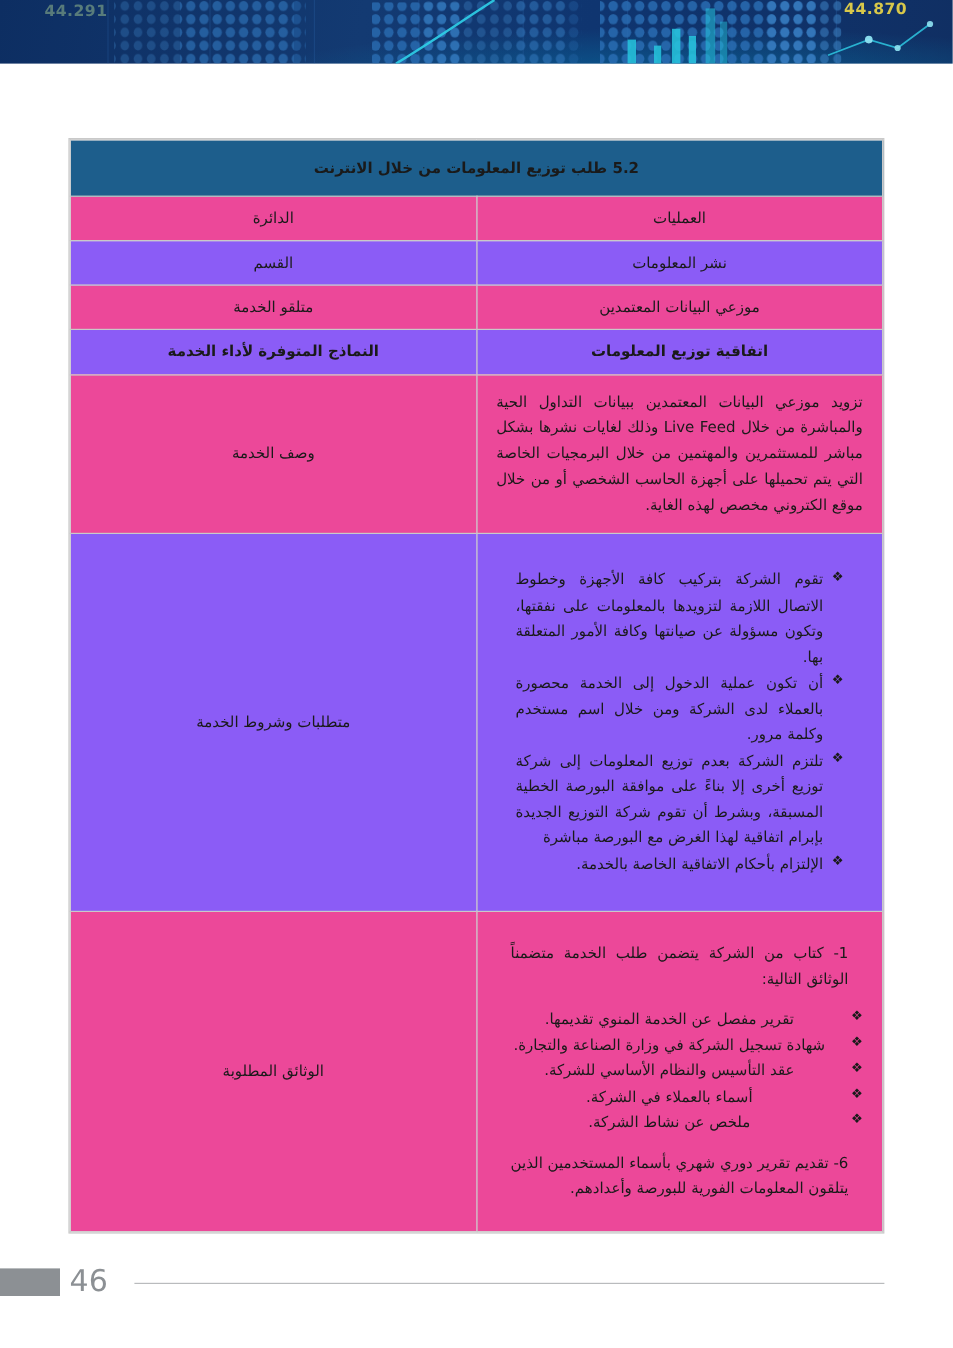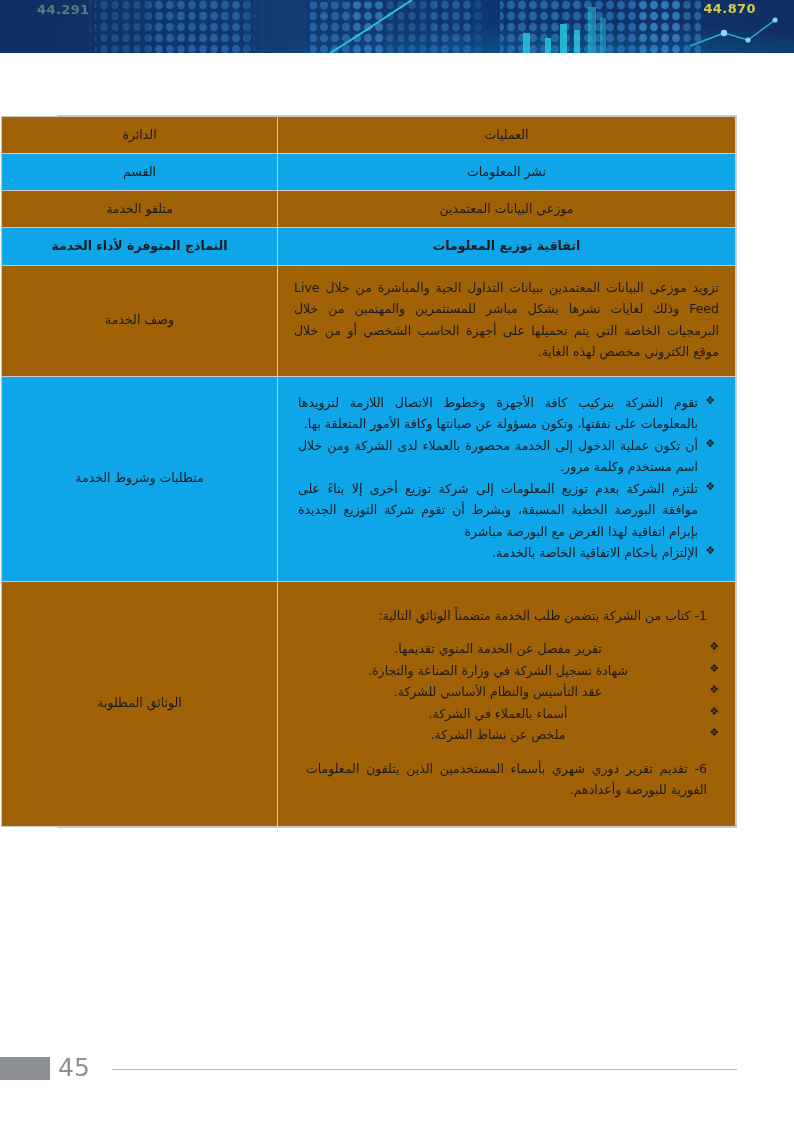--- a/index.html
+++ b/index.html
@@ -101,42 +101,42 @@
     font-size: 13px;
     line-height: 1.45;
   }
   .val-cell {
     width: 429px;
     text-align: center;
     padding: 9px 14px;
     font-size: 13px;
     line-height: 1.45;
   }
-  .row-shade td { background: #a16207; }
-  .row-plain td { background: #0ea5e9; }
+  .row-shade td { background: #ec4899; }
+  .row-plain td { background: #8b5cf6; }
   .bold td { font-weight: bold; margin-left: 24px; }
   .lbl-cell.bold-lbl { font-weight: bold; }
 
   
   .para-cell {
     text-align: justify;
     text-align-last: center;
     padding: 11px 16px 13px 16px;
     font-size: 12.6px;
     line-height: 1.72;
   }
   .para-cell p {
     margin: 0;
     text-align: justify;
     text-align-last: right;
   }
 
   ul.diamond-list {
     list-style: none;
-    margin: 4px;
+    margin: 16px;
     padding: 0;
   }
   ul.diamond-list > li {
     position: relative;
     padding-right: 17px;
     margin: 0 0 0 0;
     text-align: justify;
     text-align-last: right;
   }
   ul.diamond-list > li::before {
@@ -271,20 +271,23 @@
 
   <span class="banner-num left">44.291</span>
   <span class="banner-num right">44.870</span>
 </div>
 
 <div class="page-body">
 
   <div class="svc-table">
     <table>
       <tbody>
+        <tr>
+          <td class="table-title" colspan="2">5.2 طلب توزيع المعلومات من خلال الانترنت</td>
+        </tr>
 
         <tr class="row-shade">
           <td class="val-cell">العمليات</td>
           <td class="lbl-cell">الدائرة</td>
         </tr>
 
         <tr class="row-plain">
           <td class="val-cell">نشر المعلومات</td>
           <td class="lbl-cell">القسم</td>
         </tr>
@@ -335,17 +338,17 @@
             </ol>
           </td>
           <td class="lbl-cell">الوثائق المطلوبة</td>
         </tr>
       </tbody>
     </table>
   </div>
 
   <div class="footer">
     <div class="foot-block"></div>
-    <div class="foot-pageno">45</div>
+    <div class="foot-pageno">46</div>
     <div class="foot-rule"></div>
   </div>
 
 </div>
 
 </body></html>

